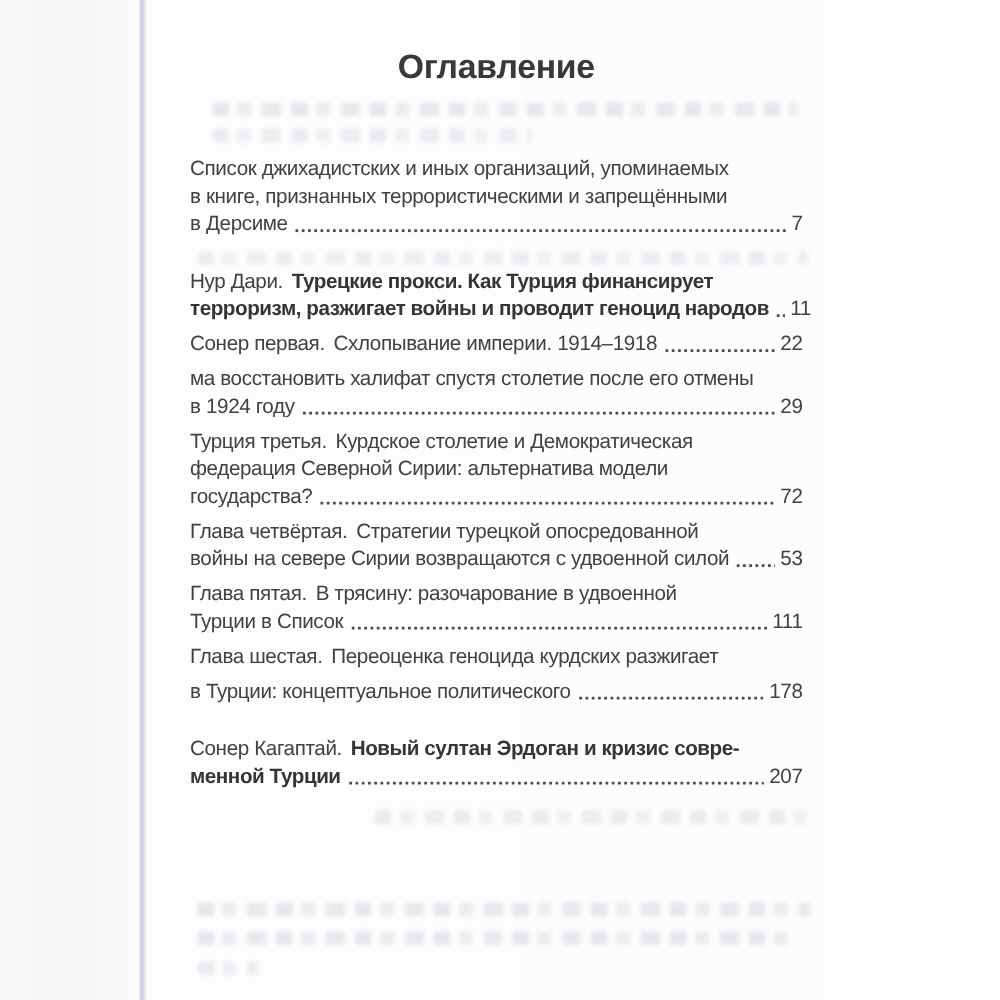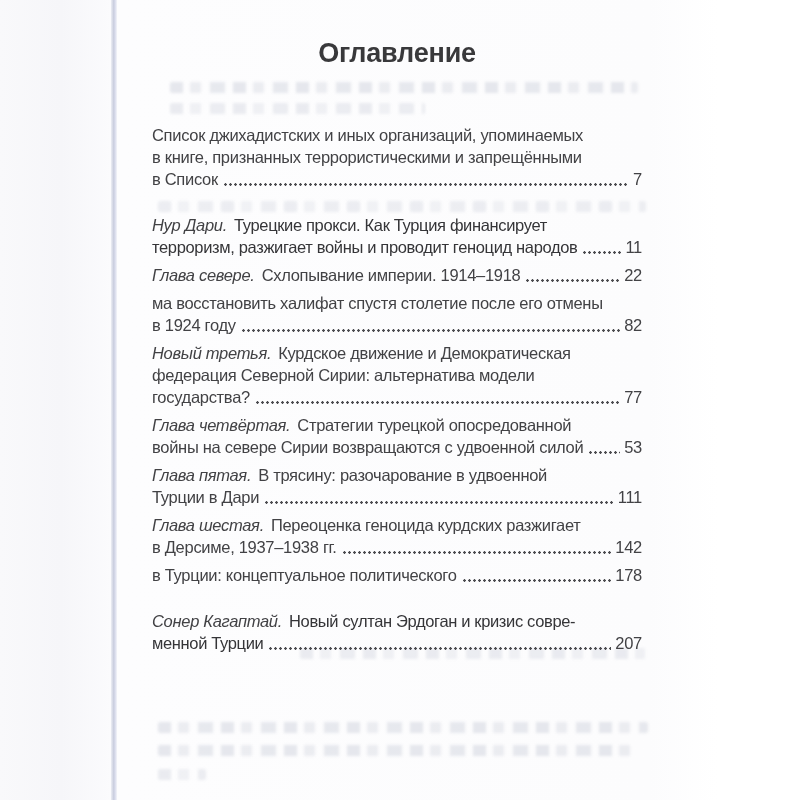--- a/index.html
+++ b/index.html
@@ -55,26 +55,25 @@
     letter-spacing: -0.2px;
   }
   .entry { margin: 0 0 6px 0; }
   .entry.section-gap { margin-top: 24px; }
   .line {
     display: flex;
     align-items: flex-end;
     white-space: nowrap;
   }
   .prefix {
-    font-style: italic;
     margin-right: 7px;
     flex: 0 0 auto;
   }
   .text { flex: 0 1 auto; }
-  .text.bold { font-weight: 400; color: #353538; letter-spacing: -0.35px; }
+  .text.bold { font-weight: 700; color: #353538; letter-spacing: -0.35px; }
   .leader {
     flex: 1 1 10px;
     min-width: 8px;
     height: 5px;
     margin: 0 4px 3px 5px;
     background-image: radial-gradient(circle, #4c4c50 1.05px, rgba(0,0,0,0) 1.5px);
     background-size: 5px 5px;
     background-repeat: repeat-x;
     background-position: left bottom;
   }
@@ -124,100 +123,95 @@
     <h1 class="title">Оглавление</h1>
     <div id="toc">
         <div class="entry">
           <div class="line">
             <span class="text">Список джихадистских и иных организаций, упоминаемых</span>
           </div>
           <div class="line">
             <span class="text">в книге, признанных террористическими и запрещёнными</span>
           </div>
           <div class="line">
-            <span class="text">в Список</span>
+            <span class="text">в Дерсиме</span>
             <span class="leader"></span>
             <span class="pagenum">7</span>
           </div>
         </div>
         <div class="entry section-gap">
           <div class="line">
             <span class="prefix">Нур Дари.</span>
             <span class="text bold">Турецкие прокси. Как Турция финансирует</span>
           </div>
           <div class="line">
             <span class="text bold">терроризм, разжигает войны и проводит геноцид народов</span>
             <span class="leader"></span>
             <span class="pagenum">11</span>
           </div>
         </div>
         <div class="entry">
           <div class="line">
-            <span class="prefix">Глава севере.</span>
+            <span class="prefix">Сонер первая.</span>
             <span class="text">Схлопывание империи. 1914–1918</span>
             <span class="leader"></span>
             <span class="pagenum">22</span>
           </div>
         </div>
         <div class="entry">
           <div class="line">
             <span class="text">ма восстановить халифат спустя столетие после его отмены</span>
           </div>
           <div class="line">
             <span class="text">в 1924 году</span>
             <span class="leader"></span>
-            <span class="pagenum">82</span>
-          </div>
-        </div>
-        <div class="entry">
-          <div class="line">
-            <span class="prefix">Новый третья.</span>
-            <span class="text">Курдское движение и Демократическая</span>
+            <span class="pagenum">29</span>
+          </div>
+        </div>
+        <div class="entry">
+          <div class="line">
+            <span class="prefix">Турция третья.</span>
+            <span class="text">Курдское столетие и Демократическая</span>
           </div>
           <div class="line">
             <span class="text">федерация Северной Сирии: альтернатива модели</span>
           </div>
           <div class="line">
             <span class="text">государства?</span>
             <span class="leader"></span>
-            <span class="pagenum">77</span>
+            <span class="pagenum">72</span>
           </div>
         </div>
         <div class="entry">
           <div class="line">
             <span class="prefix">Глава четвёртая.</span>
             <span class="text">Стратегии турецкой опосредованной</span>
           </div>
           <div class="line">
             <span class="text">войны на севере Сирии возвращаются с удвоенной силой</span>
             <span class="leader"></span>
             <span class="pagenum">53</span>
           </div>
         </div>
         <div class="entry">
           <div class="line">
             <span class="prefix">Глава пятая.</span>
             <span class="text">В трясину: разочарование в удвоенной</span>
           </div>
           <div class="line">
-            <span class="text">Турции в Дари</span>
+            <span class="text">Турции в Список</span>
             <span class="leader"></span>
             <span class="pagenum">111</span>
           </div>
         </div>
         <div class="entry">
           <div class="line">
             <span class="prefix">Глава шестая.</span>
             <span class="text">Переоценка геноцида курдских разжигает</span>
           </div>
-          <div class="line">
-            <span class="text">в Дерсиме, 1937–1938 гг.</span>
-            <span class="leader"></span>
-            <span class="pagenum">142</span>
-          </div>
         </div>
         <div class="entry">
           <div class="line">
             <span class="text">в Турции: концептуальное политического</span>
             <span class="leader"></span>
             <span class="pagenum">178</span>
           </div>
         </div>
         <div class="entry section-gap">
           <div class="line">

